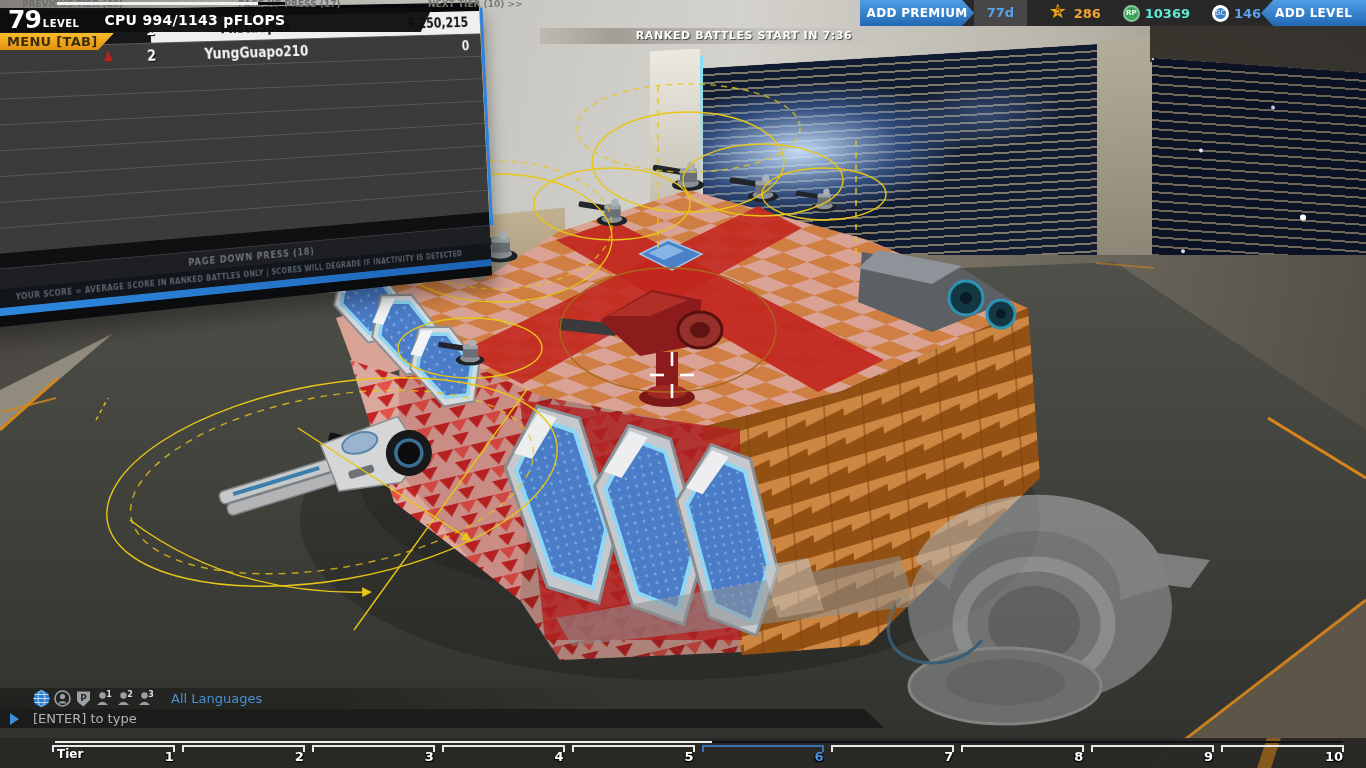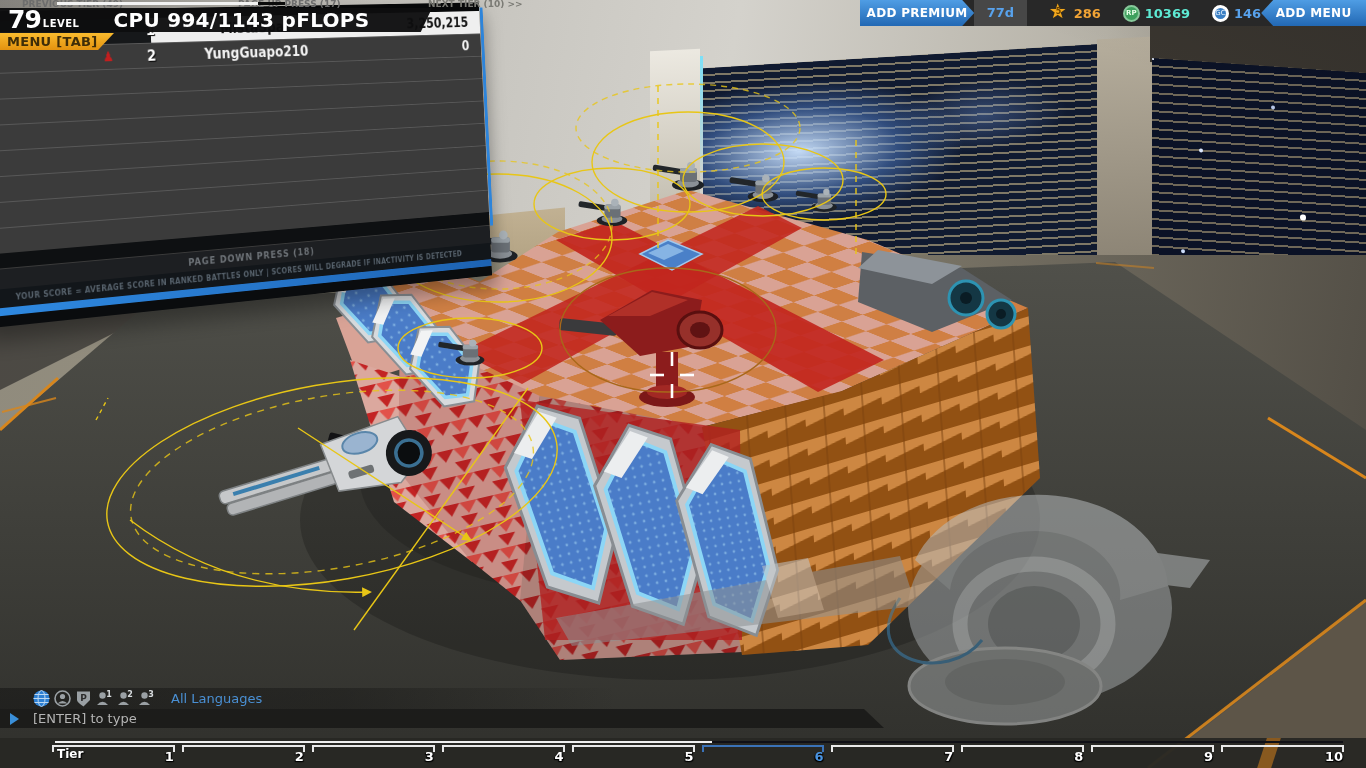--- a/index.html
+++ b/index.html
@@ -73,21 +73,21 @@
                overflow:hidden; font-size:9px; font-weight:bold; color:#6d6d6d; }
   .top-strip span { position:absolute; top:-1px; }
   .ts-prev { left:22px; } .ts-pgup { left:238px; } .ts-next { left:428px; color:#7a7a74; }
   .lvl-progress { position:absolute; left:57px; top:2px; width:228px; height:3px; background:#0b0b0b; z-index:33; }
   .lvl-progress > div { height:100%; background:#f2f2f2; }
   .level-bar { position:absolute; left:0; top:8px; width:432px; height:24px; z-index:32;
                background:rgba(14,14,15,.96); clip-path:polygon(0 0,100% 0,97.4% 100%,0 100%);
                display:flex; align-items:center; color:#fff; }
   .lvl-num { font-size:25px; font-weight:bold; margin-left:8px; line-height:22px; letter-spacing:-1px; }
   .lvl-word { font-size:10px; font-weight:bold; margin:7px 0 0 2px; letter-spacing:.5px; }
-  .cpu-text { font-size:20px; font-weight:bold; margin-left:34px; letter-spacing:.3px; }
+  .cpu-text { font-size:14px; font-weight:bold; margin-left:25px; letter-spacing:.3px; }
   .menu-btn { position:absolute; left:0; top:33px; width:114px; height:17px; z-index:31;
               background:linear-gradient(#f9bb2e,#e3920f); clip-path:polygon(0 0,100% 0,86% 100%,0 100%);
               color:#3f2d08; font-size:13px; font-weight:bold; line-height:17px; padding-left:7px;
               letter-spacing:.3px; cursor:pointer; }
   .ranked-banner { position:absolute; left:540px; top:28px; width:408px; height:16px; z-index:31;
               background:linear-gradient(90deg,rgba(122,104,74,.15),rgba(154,150,142,.85) 18%,rgba(196,194,188,.95) 55%,rgba(196,194,188,0) 100%);
               text-align:center; font-size:11px; font-weight:bold; color:#fff; line-height:16px;
               letter-spacing:.6px; text-shadow:1px 1px 1px rgba(40,40,40,.8); }
 
   
@@ -389,40 +389,41 @@
   </div>
   <div class="lvl-progress">
       <div style="width: 88%;"></div>
     </div>
   <div class="level-bar">
     <span class="lvl-num">79</span>
     <span class="lvl-word">LEVEL</span>
     <span class="cpu-text">CPU 994/1143 pFLOPS</span>
   </div>
   <div class="menu-btn">MENU [TAB]</div>
+  <div class="ranked-banner">RANKED BATTLES START IN 7:36</div>
 
   <div class="currency">
     <div class="btn-blue btn-premium">ADD PREMIUM</div>
     <div class="prem-days">77d</div>
     <div class="cur-group">
       <span class="star-wrap">
         <span class="star-glyph">★</span>
         <span class="star-num">5</span>
       </span>
       <span class="cur-star">286</span>
     </div>
     <div class="cur-group">
       <span class="rp-ico">RP</span>
       <span class="cur-rp">10369</span>
     </div>
     <div class="cur-group">
       <span class="gc-ico">GC</span>
       <span class="cur-gc">146</span>
     </div>
-    <div class="btn-blue btn-funds">ADD MENU</div>
+    <div class="btn-blue btn-funds">ADD LEVEL</div>
   </div>
 
   <div class="chat-top">
     <span id="chat-icons" style="display:flex;gap:4px;">
         <span class="chat-ico"><svg width="17" height="17" viewBox="0 0 17 17">
             <circle cx="8.5" cy="8.5" r="8" fill="#2d7fd2"></circle>
             <ellipse cx="8.5" cy="8.5" rx="3.5" ry="8" fill="none" stroke="#bcd8f2" stroke-width="1"></ellipse>
             <line x1="0.5" y1="8.5" x2="16.5" y2="8.5" stroke="#bcd8f2" stroke-width="1"></line>
             <line x1="1.5" y1="4.5" x2="15.5" y2="4.5" stroke="#bcd8f2" stroke-width="1"></line>
             <line x1="1.5" y1="12.5" x2="15.5" y2="12.5" stroke="#bcd8f2" stroke-width="1"></line>

